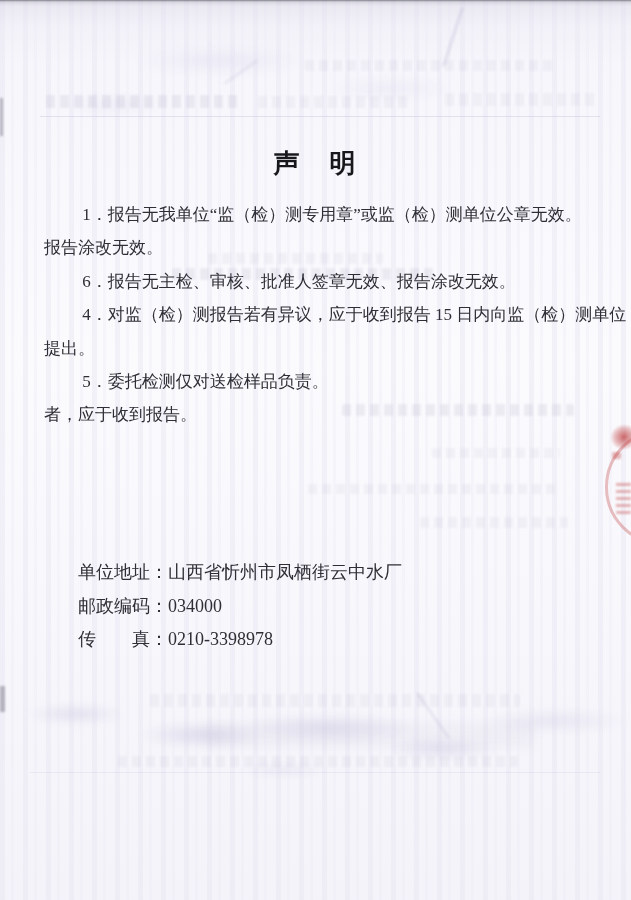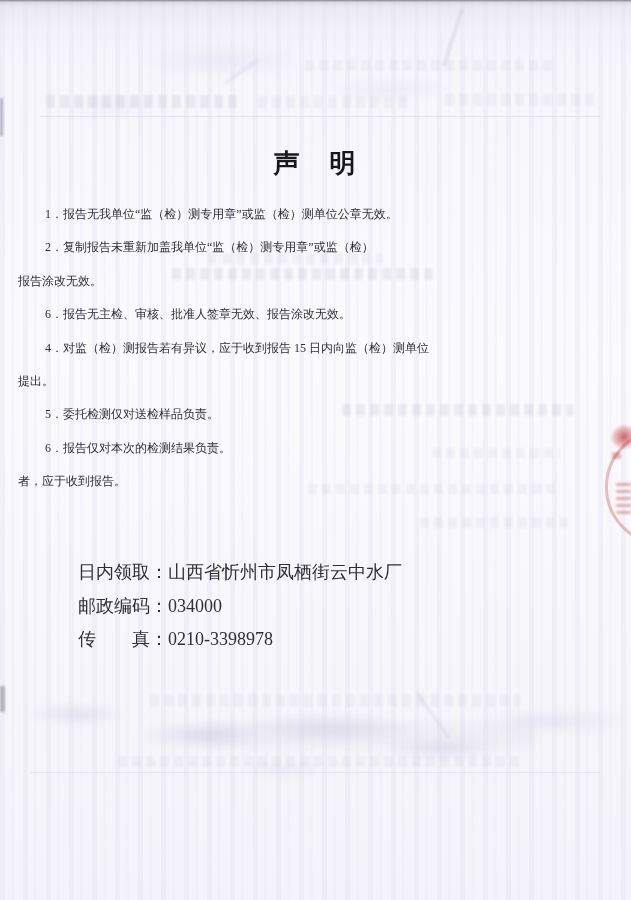--- a/index.html
+++ b/index.html
@@ -25,22 +25,22 @@
   }
 
   
   .title{
     position:absolute;top:146px;left:0;width:100%;
     margin:0;text-align:center;
     font-size:26px;font-weight:700;color:#17181c;
     letter-spacing:2px;
   }
   .items{
-    position:absolute;top:198px;left:18px;width:575px;
-    font-size:12px;line-height:33.4px;color:#2e2f36;
+    position:absolute;top:198px;left:44px;width:575px;
+    font-size:17px;line-height:33.4px;color:#2e2f36;
   }
   .line{white-space:nowrap;}
   .line.indent{text-indent:2.25em;}
   .contact{
     position:absolute;top:556px;left:78px;
     font-size:18px;line-height:33.7px;color:#2e2f36;
   }
   .contact-row{white-space:nowrap;}
   .contact-row .value{white-space:pre-wrap;}
 
@@ -128,33 +128,31 @@
   <div class="ghost g-light" style="top:517px;left:420px;width:148px;height:11px;"></div>
   <div class="ghost g-light" style="top:694px;left:150px;width:370px;height:13px;"></div>
   <div class="ghost g-blob g-light" style="top:722px;left:205px;width:330px;height:26px;"></div>
   <div class="ghost g-light" style="top:756px;left:118px;width:400px;height:11px;"></div>
   <div class="rule" style="top:772px;left:30px;width:570px;opacity:.6;"></div>
 
   <h1 class="title">声　明</h1>
 
   <div class="items">
     <div class="line indent">1．报告无我单位“监（检）测专用章”或监（检）测单位公章无效。</div>
-    <div class="line indent">2．复制报告未重新加盖我单位“监（检）测专用章”或监（检）</div>
     <div class="line">报告涂改无效。</div>
     <div class="line indent">6．报告无主检、审核、批准人签章无效、报告涂改无效。</div>
     <div class="line indent">4．对监（检）测报告若有异议，应于收到报告 15 日内向监（检）测单位</div>
     <div class="line">提出。</div>
     <div class="line indent">5．委托检测仅对送检样品负责。</div>
-    <div class="line indent">6．报告仅对本次的检测结果负责。</div>
     <div class="line">者，应于收到报告。</div>
   </div>
 
   <div class="contact">
     <div class="contact-row">
-      <span class="label">日内领取：</span><span class="value">山西省忻州市凤栖街云中水厂</span>
+      <span class="label">单位地址：</span><span class="value">山西省忻州市凤栖街云中水厂</span>
     </div>
     <div class="contact-row">
       <span class="label">邮政编码：</span><span class="value">034000</span>
     </div>
     <div class="contact-row">
       <span class="label">传　　真：</span><span class="value">0210-3398978</span>
     </div>
   </div>
 
   <div class="stamp-zone">

